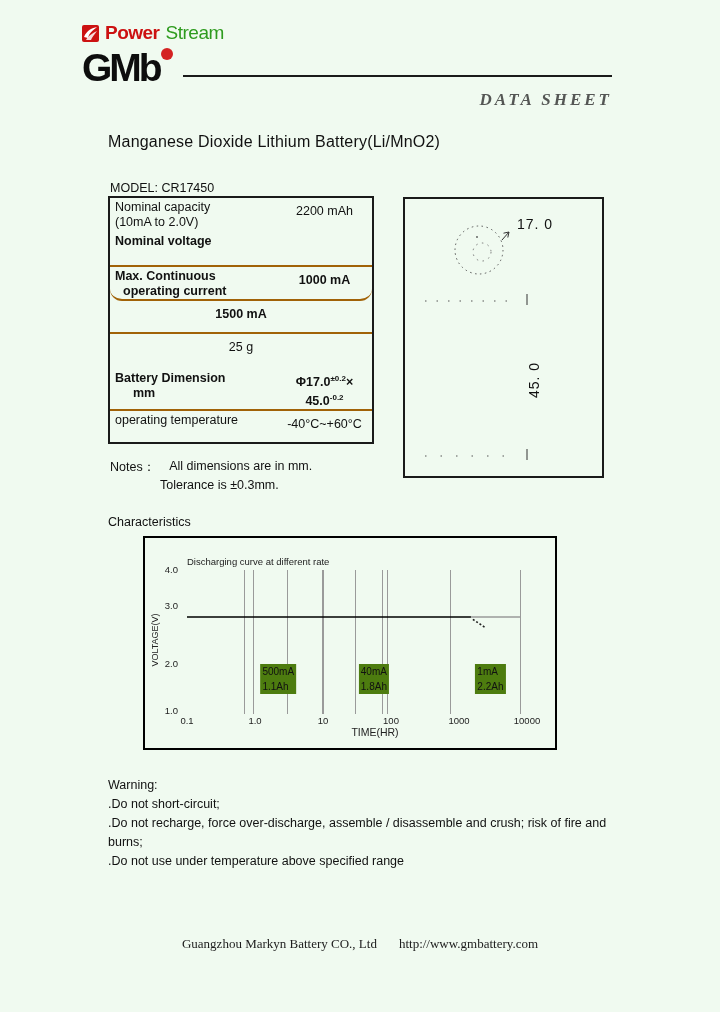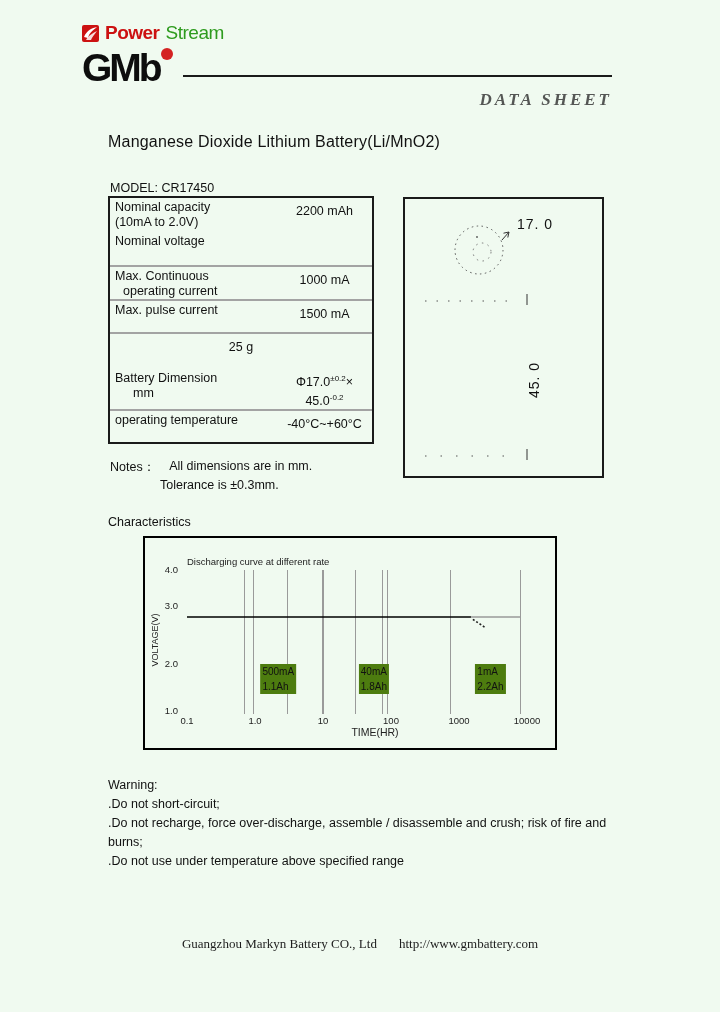--- a/index.html
+++ b/index.html
@@ -26,24 +26,24 @@
     font-style:italic;font-weight:bold;font-size:17px;letter-spacing:3px;
     color:#2e2e2e;opacity:.8;}
 
   
   .doc-title{left:108px;top:133px;font-size:16px;letter-spacing:0.2px;}
   .model-line{left:110px;top:181px;font-size:12.5px;}
 
   
   .spec-table{left:108px;top:196px;width:262px;border:2px solid #1a1a1a;}
   .spec-row{display:flex;}
-  .spec-row.sep{border-bottom:2px solid #a3a3a3;}
+  .spec-row.sep{border-bottom:2px solid #a16207;font-weight:bold;}
   .spec-lbl{width:162px;padding:2px 0 0 5px;font-size:12.5px;line-height:15px;}
   .spec-val{flex:1;text-align:center;font-size:12.5px;padding-top:6px;line-height:15px;}
-  .r1{min-height:34px;} .r2{min-height:33px;} .r3{min-height:31px;}
+  .r1{min-height:34px;} .r2{min-height:33px;} .r3{min-height:31px;border-radius:12px;}
   .r4{min-height:31px;} .r5{min-height:30px;} .r6{min-height:37px;}
   .r7{min-height:31px;}
   .r6 .spec-lbl,.r6 .spec-val{padding-top:7px;}
   .indent1{padding-left:8px;} .indent2{padding-left:18px;}
   sup{font-size:8px;}
 
   
   .diagram-box{left:403px;top:197px;width:197px;height:277px;border:2px solid #1a1a1a;}
   .dim-diameter{position:absolute;left:112px;top:17px;font-size:14px;letter-spacing:1px;}
   .dim-height{position:absolute;left:129px;top:181px;transform:translate(-50%,-50%) rotate(-90deg);
@@ -112,21 +112,20 @@
     <div class="spec-lbl">Nominal voltage</div>
   </div>
   <div class="spec-row r3 sep">
     <div class="spec-lbl">
       <div>Max. Continuous</div>
       <div class="indent1">operating current</div>
     </div>
     <div class="spec-val">1000 mA</div>
   </div>
   <div class="spec-row r4 sep">
-    <div class="spec-lbl">Max. pulse current</div>
     <div class="spec-val">1500 mA</div>
   </div>
   <div class="spec-row r5">
     <div class="spec-val">25 g</div>
   </div>
   <div class="spec-row r6 sep">
     <div class="spec-lbl">
       <div>Battery Dimension</div>
       <div class="indent2">mm</div>
     </div>

